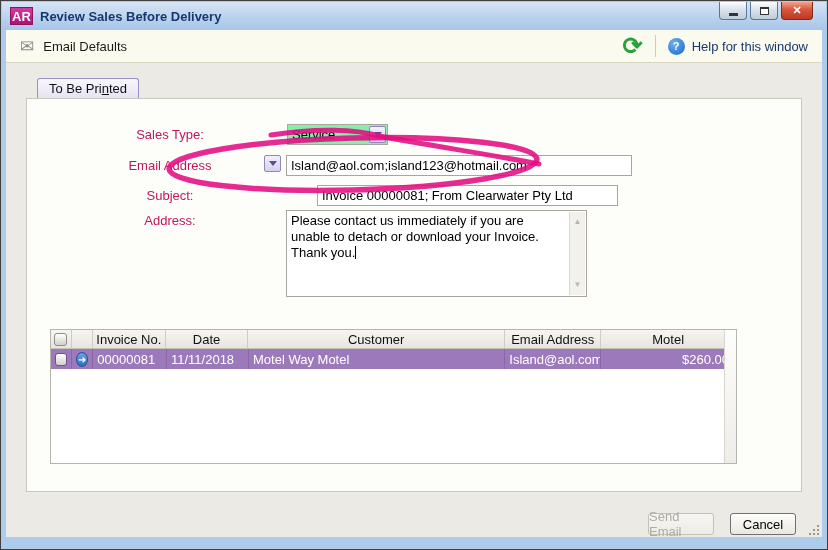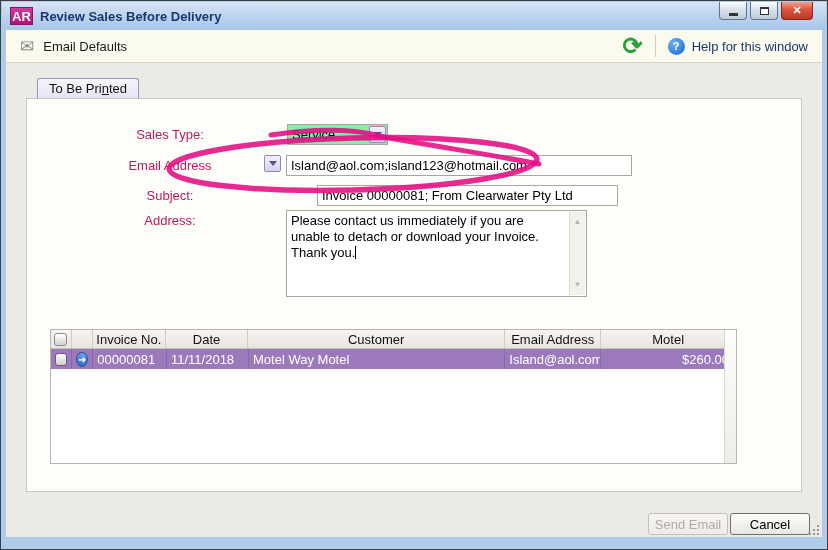--- a/index.html
+++ b/index.html
@@ -97,21 +97,21 @@
   .w-cust{width:273px;} .w-em{width:102px;} .w-amt{width:143px;}
   .dcell.amt { justify-content:flex-end; padding-right:6px; }
   .checkbox { width:13px; height:13px; border:1px solid #8C8C8C; border-radius:3px;
               background:linear-gradient(#FFFFFF,#D2D0CC); margin:0 auto; }
   .drow .checkbox { border-color:#6F5190; }
   .arrow-ico { width:15px; height:15px; border-radius:50%; background:linear-gradient(#6FA3E2,#2F6BBE);
                border:1px solid #24549C; color:#fff; font-size:10px; line-height:13px;
                text-align:center; margin:0 auto; }
 
   
-  .btn { position:absolute; height:22px; width:80px; border-radius:3px; font-size:13px;
+  .btn { position:absolute; height:22px; width:66px; border-radius:3px; font-size:13px;
          display:flex; align-items:center; justify-content:center; cursor:default; }
   .btn.disabled { left:642px; top:450px; border:1px solid #C3C0B8;
                   background:linear-gradient(#F7F6F3,#EDEBE6); color:#AFABA4; }
   .btn.cancel { left:724px; top:450px; border:1px solid #707070;
                 background:linear-gradient(#FDFDFC,#E9E7E1); color:#000; }
   .grip { position:absolute; right:3px; bottom:2px; width:12px; height:12px; }
   .grip i { position:absolute; width:2px; height:2px; background:#9A9790; }
   .grip i:nth-child(1){right:0;bottom:0;} .grip i:nth-child(2){right:4px;bottom:0;}
   .grip i:nth-child(3){right:0;bottom:4px;} .grip i:nth-child(4){right:8px;bottom:0;}
   .grip i:nth-child(5){right:0;bottom:8px;} .grip i:nth-child(6){right:4px;bottom:4px;}

